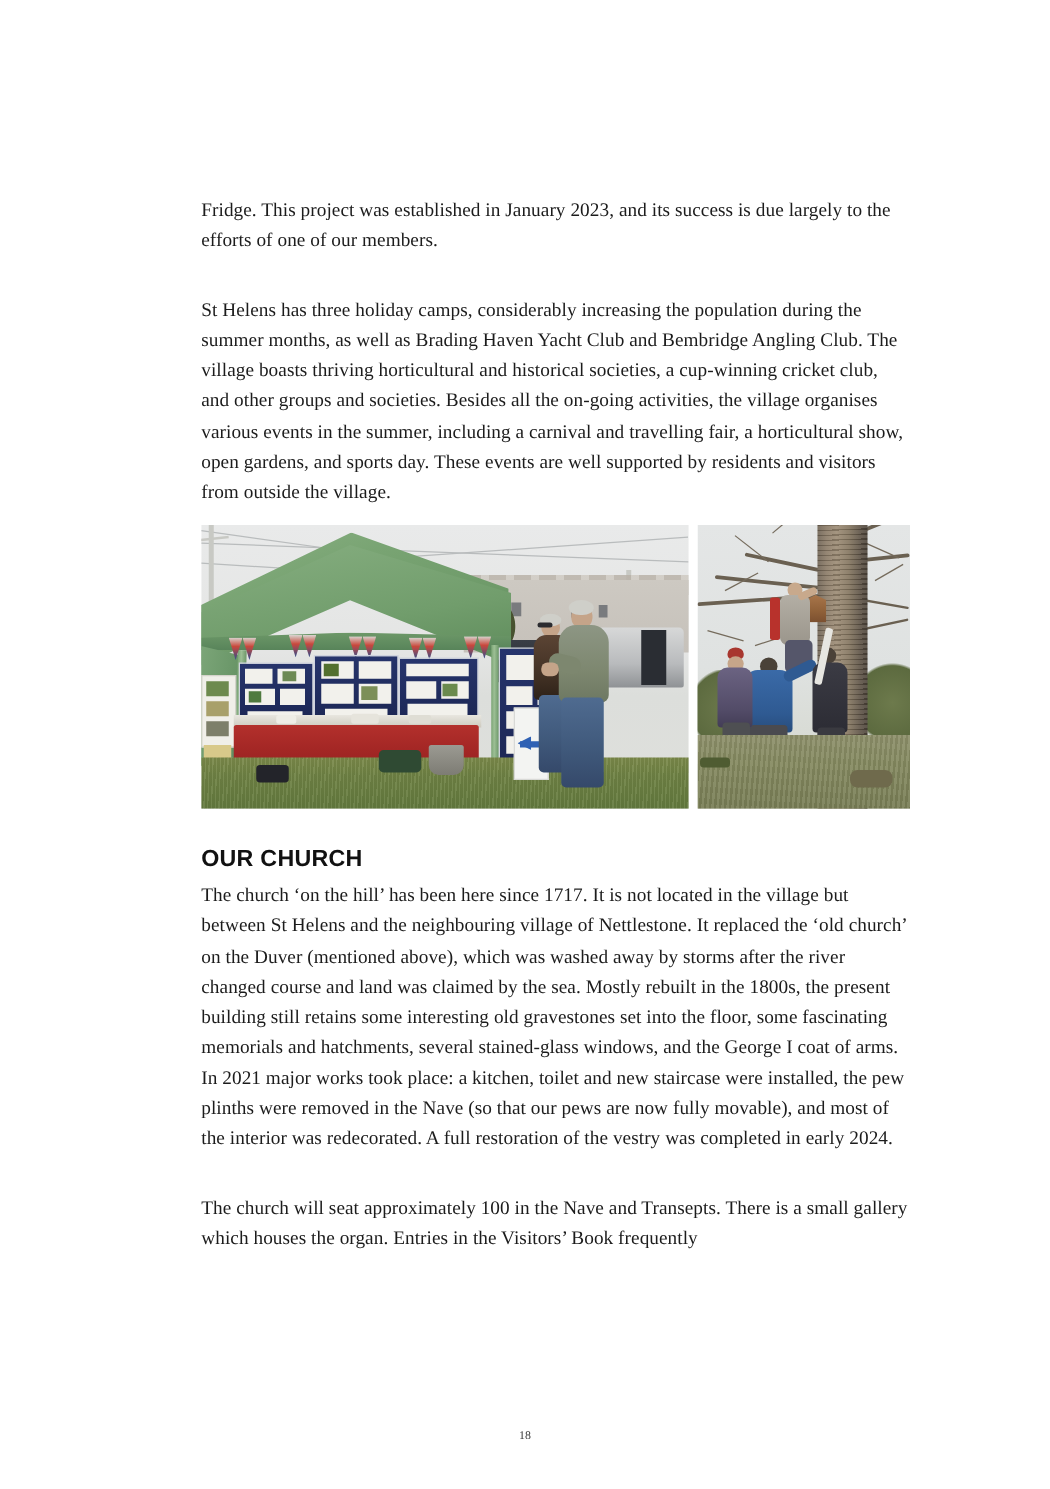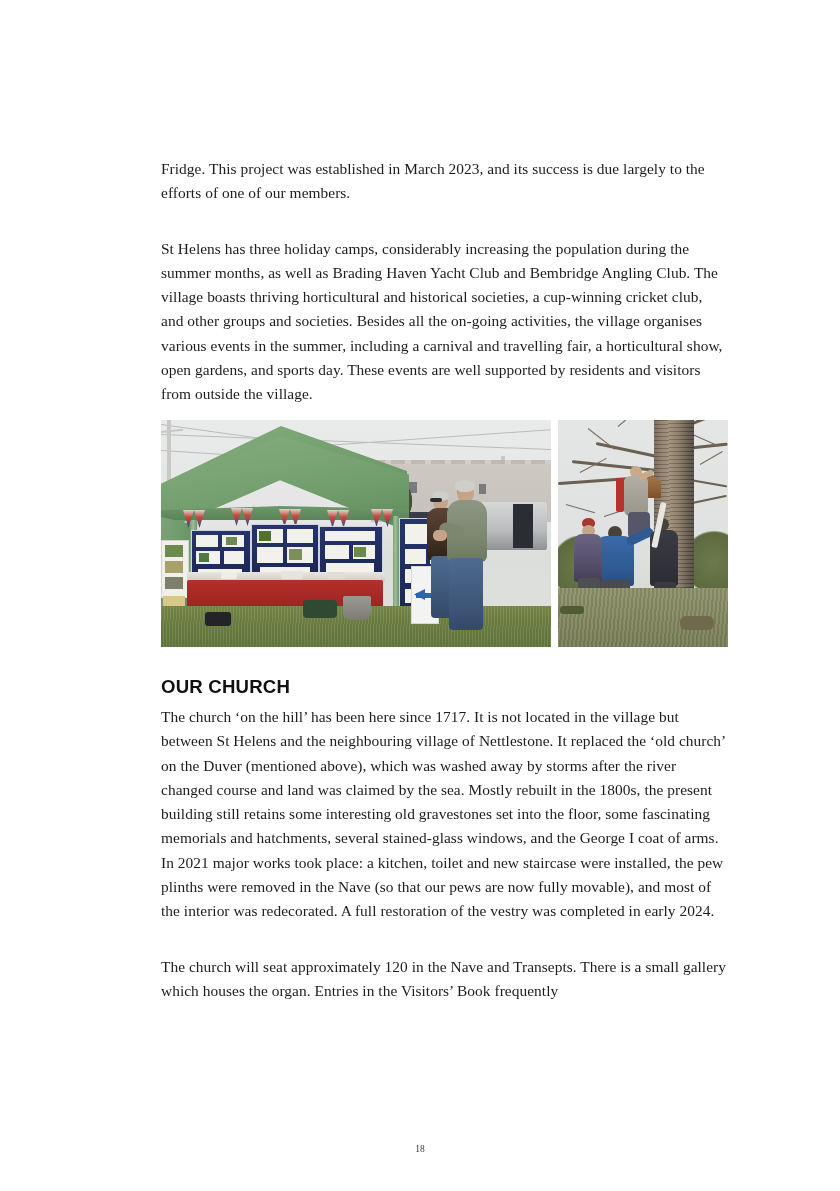--- a/index.html
+++ b/index.html
@@ -308,21 +308,21 @@
     color: #3a3a3a;
     font-family: "Liberation Serif", "DejaVu Serif", serif;
   }
 </style>
 </head>
 <body>
 
 <div class="page">
 
   <div class="content-column">
-    <p class="body-text">Fridge. This project was established in March 2023, and its success is due largely to the efforts of one of our members.</p>
+    <p class="body-text">Fridge. This project was established in January 2023, and its success is due largely to the efforts of one of our members.</p>
     <p class="body-text">St Helens has three holiday camps, considerably increasing the population during the summer months, as well as Brading Haven Yacht Club and Bembridge Angling Club. The village boasts thriving horticultural and historical societies, a cup-winning cricket club, and other groups and societies. Besides all the on-going activities, the village organises various events in the summer, including a carnival and travelling fair, a horticultural show, open gardens, and sports day. These events are well supported by residents and visitors from outside the village.</p>
   </div>
 
   <div class="photo-strip">
 
     <div class="photo photo-left">
       <div class="ph-canvas">
         <div class="ph-layer sky-l"></div>
 
         <div class="ph-layer wire" style="left:0px; top:14px; width:390px; transform:rotate(2.2deg);"></div>
@@ -497,18 +497,18 @@
         <div class="ph-layer" style="left:122px; top:196px; width:34px; height:14px; background:#6f6a4c; border-radius:6px;"></div>
         <div class="ph-layer" style="left:2px; top:186px; width:24px; height:8px; background:#4f5c32; border-radius:3px;"></div>
       </div>
     </div>
 
   </div>
 
   <div style="position:absolute; left:161px; top:676px; width:567px;">
     <h2 class="section-heading">OUR CHURCH</h2>
     <p class="body-text" style="margin-top:7px;">The church ‘on the hill’ has been here since 1717. It is not located in the village but between St Helens and the neighbouring village of Nettlestone. It replaced the ‘old church’ on the Duver (mentioned above), which was washed away by storms after the river changed course and land was claimed by the sea. Mostly rebuilt in the 1800s, the present building still retains some interesting old gravestones set into the floor, some fascinating memorials and hatchments, several stained-glass windows, and the George I coat of arms. In 2021 major works took place: a kitchen, toilet and new staircase were installed, the pew plinths were removed in the Nave (so that our pews are now fully movable), and most of the interior was redecorated. A full restoration of the vestry was completed in early 2024.</p>
-    <p class="body-text">The church will seat approximately 120 in the Nave and Transepts. There is a small gallery which houses the organ. Entries in the Visitors’ Book frequently</p>
+    <p class="body-text">The church will seat approximately 100 in the Nave and Transepts. There is a small gallery which houses the organ. Entries in the Visitors’ Book frequently</p>
   </div>
 
   <div class="page-number">18</div>
 
 </div>
 
 </body></html>

